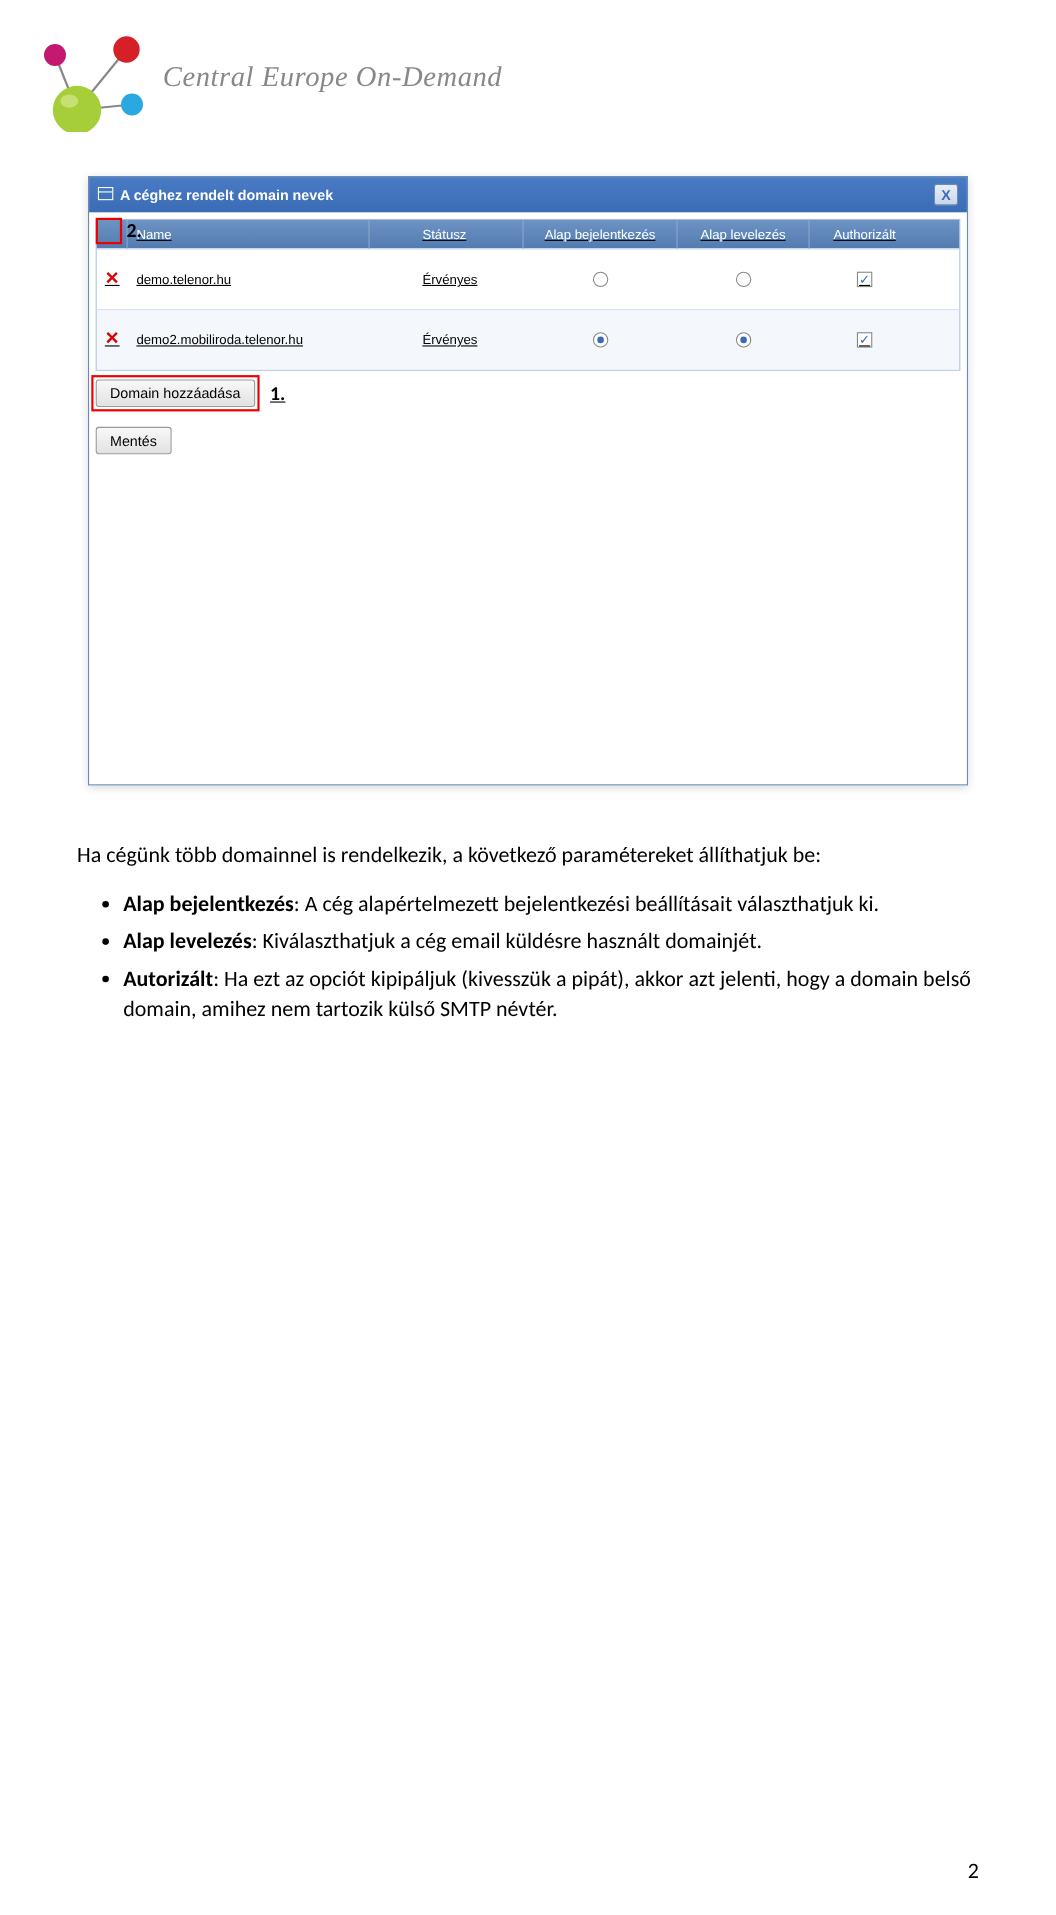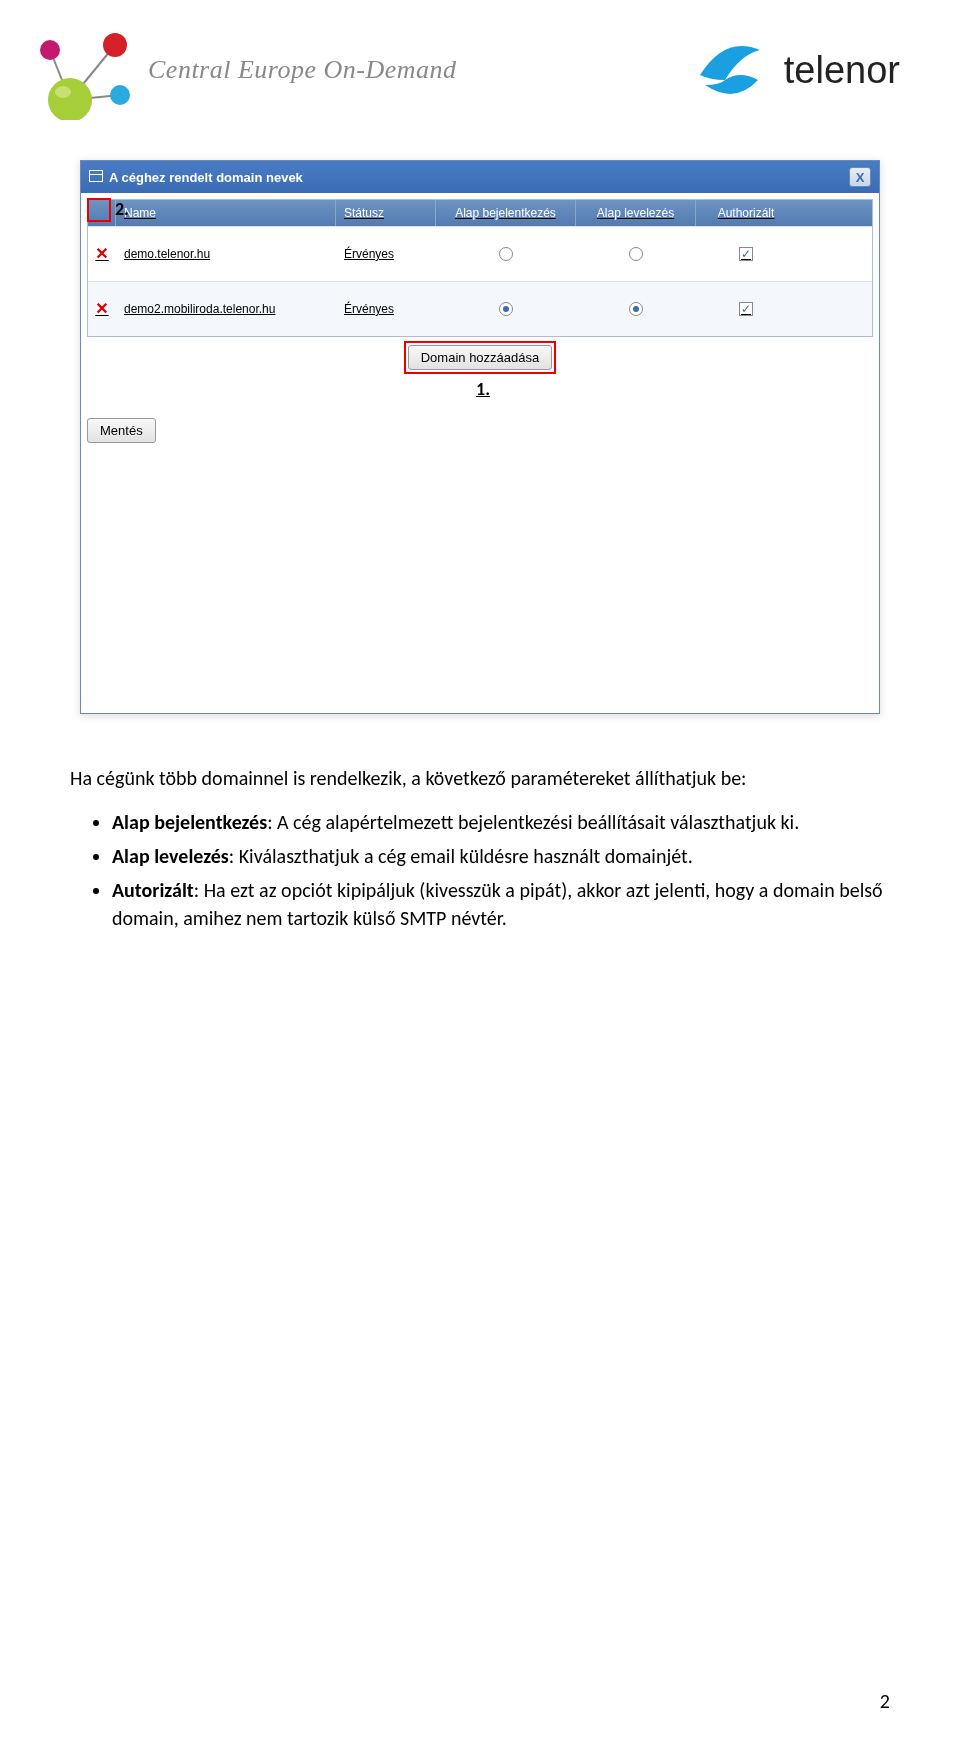--- a/index.html
+++ b/index.html
@@ -125,21 +125,21 @@
       display: flex;
       background: #fff;
       border-top: 1px solid #d7e2ef;
       font-size: 12px;
       align-items: center;
     }
     .grid-row:nth-child(odd) { background: #f4f7fb; }
     .cell { display: flex; align-items: center; }
     .c-del  { width: 28px; justify-content: center; }
     .c-name { width: 220px; padding: 20px 8px; }
-    .c-stat { width: 100px; padding: 6px 8px; }
+    .c-stat { width: 100px; padding: 6px 8px; margin-left: 40px; }
     .c-login{ width: 140px; justify-content: center; }
     .c-mail { width: 120px; justify-content: center; }
     .c-auth { width: 100px; justify-content: center; }
     .del-x {
       color: #d00;
       font-weight: bold;
       font-size: 16px;
       line-height: 1;
       cursor: pointer;
     }
@@ -164,21 +164,20 @@
       align-items: center; justify-content: center;
       background: #fff;
       font-size: 12px;
       color: #3a6bb5;
     }
     .toolbar-below {
       display: flex;
       align-items: center;
       gap: 8px;
       margin-top: 8px;
-      flex-direction: column;
     }
     .btn {
       background: linear-gradient(#f8f8f8, #e2e2e2);
       border: 1px solid #999;
       border-radius: 3px;
       padding: 4px 12px;
       font-size: 13px;
       cursor: pointer;
       font-family: Tahoma, Arial, sans-serif;
     }
@@ -233,26 +232,20 @@
       <line x1="40" y1="80" x2="20" y2="30" stroke="#888" stroke-width="2"></line>
       <line x1="40" y1="80" x2="90" y2="75" stroke="#888" stroke-width="2"></line>
       <circle cx="20" cy="30" r="10" fill="#c31a6f"></circle>
       <circle cx="85" cy="25" r="12" fill="#d62027"></circle>
       <circle cx="90" cy="75" r="10" fill="#2aa9e0"></circle>
       <circle cx="40" cy="80" r="22" fill="#a6ce39"></circle>
       <ellipse cx="33" cy="72" rx="8" ry="6" fill="#d4e88a" opacity="0.7"></ellipse>
     </svg>
     <span class="ceod-text">Central Europe On-Demand</span>
   </div>
-  <div class="logo-telenor">
-    <svg class="telenor-swirl" viewBox="0 0 80 80">
-      <path d="M10 45 Q 35 5, 70 20 Q 50 25, 35 50 Q 50 40, 68 50 Q 45 75, 15 55 Q 30 55, 35 50 Q 20 50, 10 45 Z" fill="#1aa0e0"></path>
-    </svg>
-    <span class="telenor-text">telenor</span>
-  </div>
 </div>
 
 <div class="dialog-wrap">
   <div class="dialog-rel">
     <div class="dialog">
       <div class="titlebar">
         <div class="titlebar-left">
           <span class="win-icon"></span>
           <span>A céghez rendelt domain nevek</span>
         </div>

